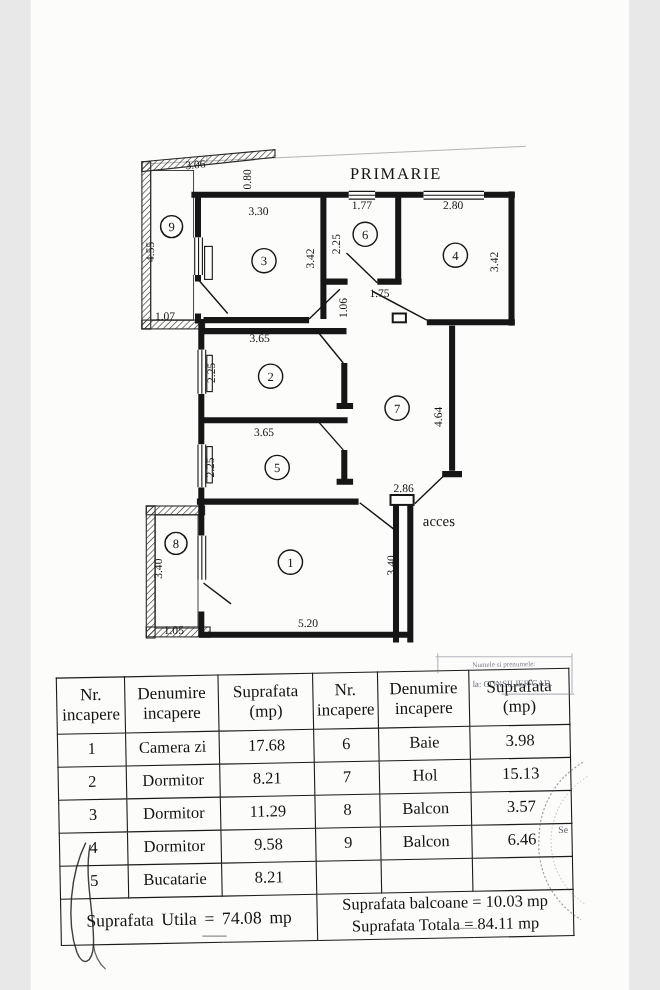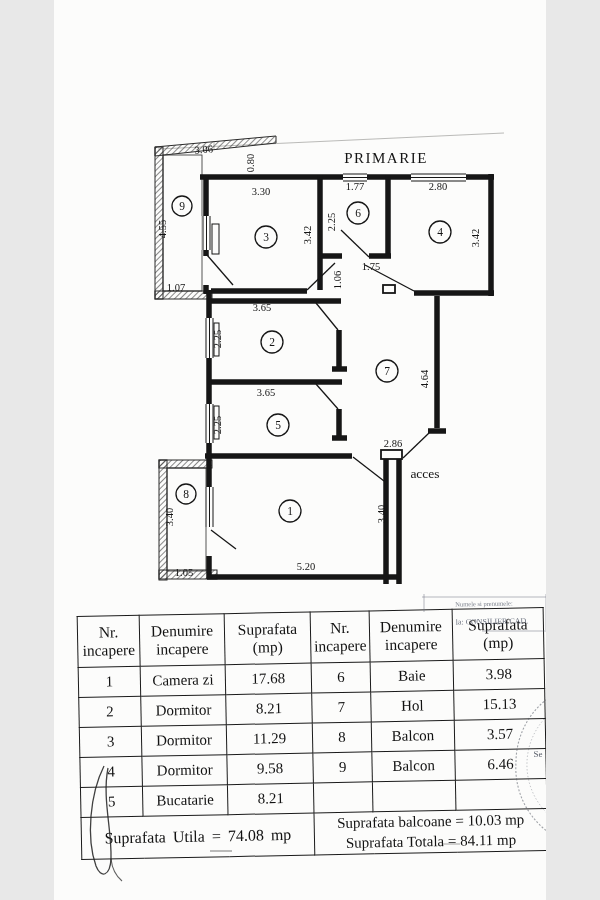--- a/index.html
+++ b/index.html
@@ -1,17 +1,17 @@
 <!DOCTYPE html>
 <html><head>
 <meta charset="utf-8">
 <style>
   html,body{margin:0;padding:0;background:#e8e8e8;}
   .page{
-    position:relative;width:492px;height:900px;margin:0 auto;
+    position:relative;width:544px;height:900px;margin:0 auto;
     background:#fcfcfb;overflow:hidden;
     font-family:"Liberation Serif", serif;color:#161616;
   }
   svg text{font-family:"Liberation Serif", serif;fill:#141414;}
   .dim{font-size:10.5px;}
   .roomnum{font-size:11.5px;}
   .plan-title{font-size:15px;letter-spacing:1.5px;}
   .acces{font-size:13.5px;}
   .stamp-small{font-size:6.5px;fill:#5d6472;opacity:.8;}
   .stamp-line2{font-size:8px;fill:#4e5566;opacity:.85;}

